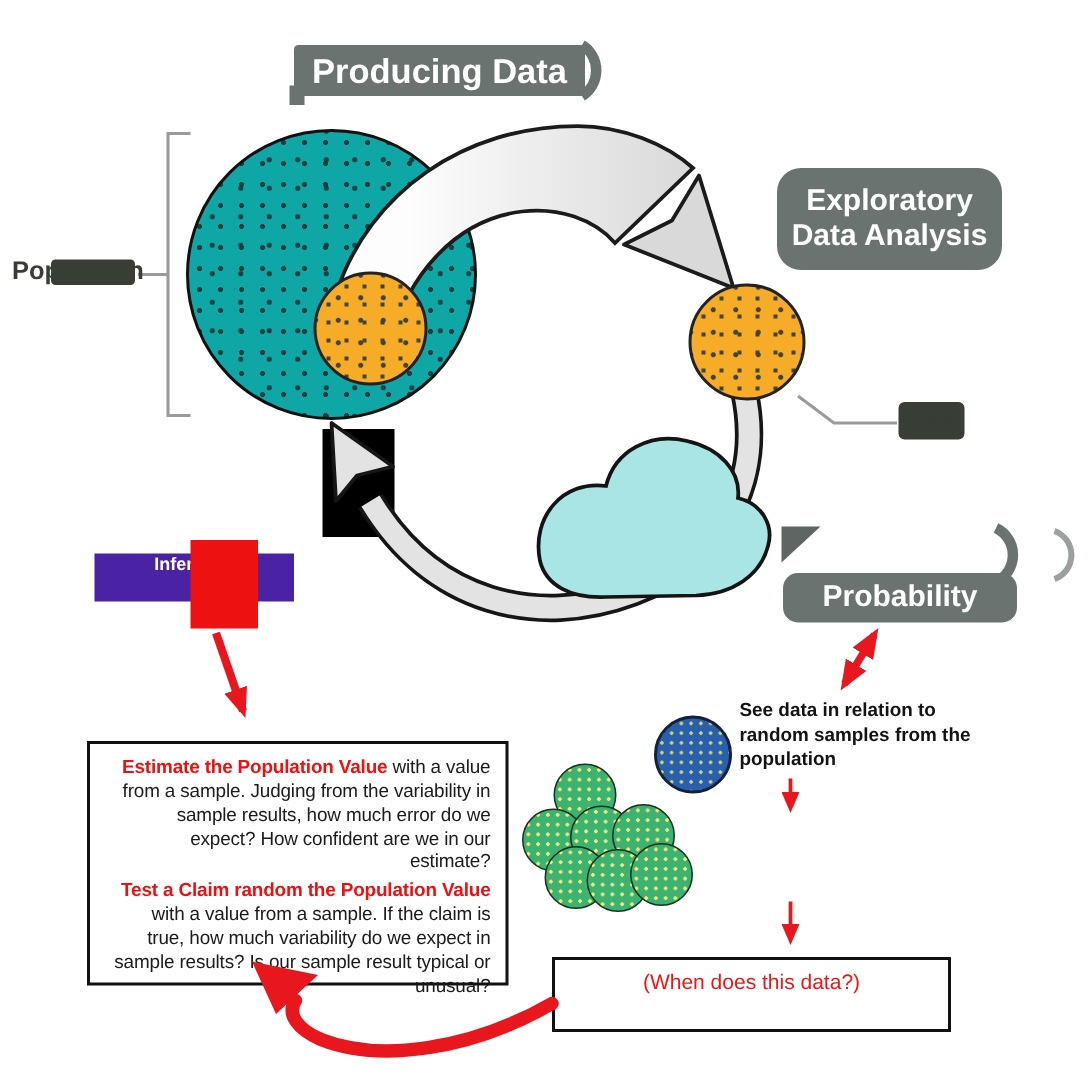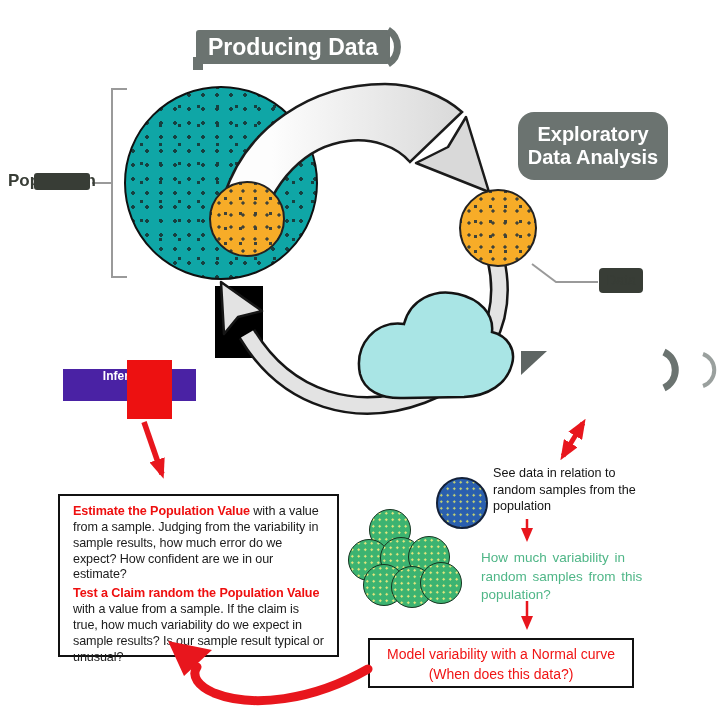--- a/index.html
+++ b/index.html
@@ -34,27 +34,27 @@
   }
   .blue-circle{
     left:436px;top:477px;width:52px;height:52px;border-radius:50%;
     background-color:#2A5FAE;border:2px solid #13213a;box-sizing:border-box;z-index:2;
     background-image:radial-gradient(circle,#cdd96f 1px,transparent 1.2px);
     background-size:6.5px 6.5px;
   }
   
   .textbox{background:#fff;border:2px solid #111;box-sizing:border-box;z-index:2;}
   #estimate-box{left:58px;top:494px;width:281px;height:163px;padding:8px 10px 0 13px;
-    font-size:12.6px;line-height:1.26;color:#1b1b1b;letter-spacing:-0.1px;}
+    font-size:12.6px;line-height:1.26;color:#1b1b1b;letter-spacing:-0.1px;text-align:right;}
   #estimate-box p{margin:0 0 3px 0;}
   .redbold{color:#EE0F0F;font-weight:bold;}
   #model-box{left:368px;top:638px;width:266px;height:50px;color:#F01414;
     font-size:14px;text-align:center;line-height:1.4;padding-top:5px;}
   
-  #see-data-note{left:493px;top:465px;width:155px;font-size:12.6px;color:#131313;line-height:1.32;z-index:2;}
+  #see-data-note{left:493px;top:465px;width:155px;font-size:12.6px;color:#131313;line-height:1.32;z-index:2;font-weight:bold;}
   #variability-note{left:481px;top:549px;width:168px;font-size:13.5px;color:#4FB687;line-height:1.38;word-spacing:2px;z-index:2;}
   
   .dark-label{color:#383D36;font-weight:bold;z-index:2;}
   #population-label{left:8px;top:171px;width:100px;font-size:17px;}
   .blob{position:absolute;background:#383D36;border-radius:3px;}
   #data-label{left:599px;top:268px;width:44px;height:25px;background:#383D36;border-radius:4px;
     color:#383D36;font-size:14px;text-align:center;line-height:25px;overflow:hidden;}
   
   #inference-box{left:63px;top:328px;width:133px;height:32px;background:#4A22A4;color:#fff;
     font-weight:bold;font-size:12px;display:flex;align-items:flex-start;justify-content:center;z-index:2;margin-top:41px;}
@@ -100,20 +100,23 @@
     <path d="M 664,352 A 20,20 0 0 1 664,388" fill="none" stroke="#6B7370" stroke-width="7"></path>
     <path d="M 703,354 A 17,17 0 0 1 703,386" fill="none" stroke="#9aa09e" stroke-width="4"></path>
   </svg>
 
   <div class="abs graybox" style="left:196px;top:30px;width:194px;height:34px;font-size:23px;border-radius:3px;">
     <span>Producing Data</span>
   </div>
   <div class="abs graybox" style="left:518px;top:112px;width:150px;height:68px;font-size:20px;border-radius:16px;">
     <span style="width:170px;">Exploratory Data Analysis</span>
   </div>
+  <div class="abs graybox" style="left:522px;top:382px;width:156px;height:33px;font-size:20px;border-radius:10px;">
+    <span>Probability</span>
+  </div>
   <div class="abs" id="inference-box">
     <span>Inference</span>
   </div>
   <div class="abs" id="red-rect"></div>
 
   <div class="abs sample-circle" style="left:209px;top:181px;width:76px;height:76px;"></div>
   <div class="abs sample-circle" style="left:459px;top:189px;width:78px;height:78px;"></div>
 
   <div class="abs dark-label" id="population-label">
     <span>Population</span>
@@ -123,26 +126,24 @@
   <div class="abs" id="data-label">
     <span>Data</span>
   </div>
 
   <div class="abs textbox" id="estimate-box">
     <p><span class="redbold">Estimate the Population Value</span><span> with a value from a sample. Judging from the variability in sample results, how much error do we expect? How confident are we in our estimate?</span></p>
     <p><span class="redbold">Test a Claim random the Population Value</span><span> with a value from a sample. If the claim is true, how much variability do we expect in sample results? Is our sample result typical or unusual?</span></p>
   </div>
 
   <div class="abs textbox" id="model-box">
-    <div>Model variability with a Normal curve</div>
     <div>(When does this data?)</div>
   </div>
 
   <div class="abs" id="see-data-note">See data in relation to random samples from the population</div>
-  <div class="abs" id="variability-note">How much variability in random samples from this population?</div>
 
   <div class="abs blue-circle"></div>
   <div class="abs green-circle" style="left:369px;top:509px;"></div>
   <div class="abs green-circle" style="left:348px;top:539px;"></div>
   <div class="abs green-circle" style="left:380px;top:537px;"></div>
   <div class="abs green-circle" style="left:408px;top:536px;"></div>
   <div class="abs green-circle" style="left:363px;top:564px;"></div>
   <div class="abs green-circle" style="left:391px;top:566px;"></div>
   <div class="abs green-circle" style="left:420px;top:562px;"></div>
 

